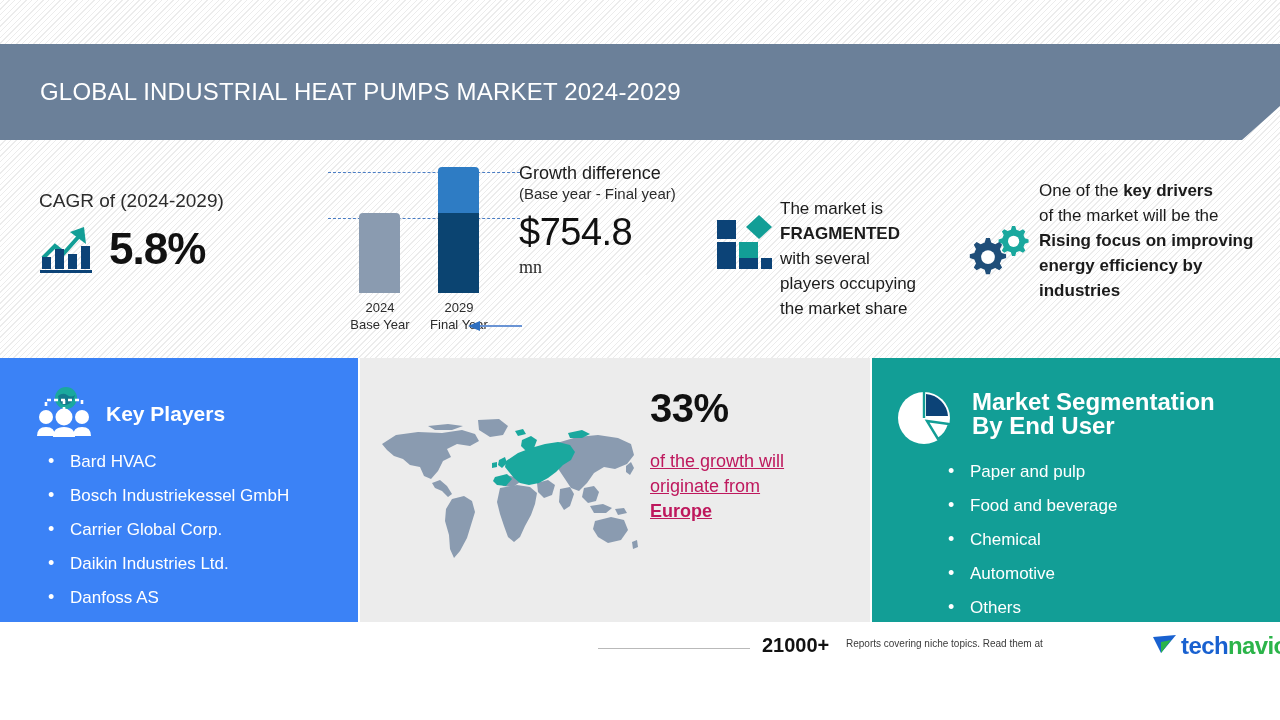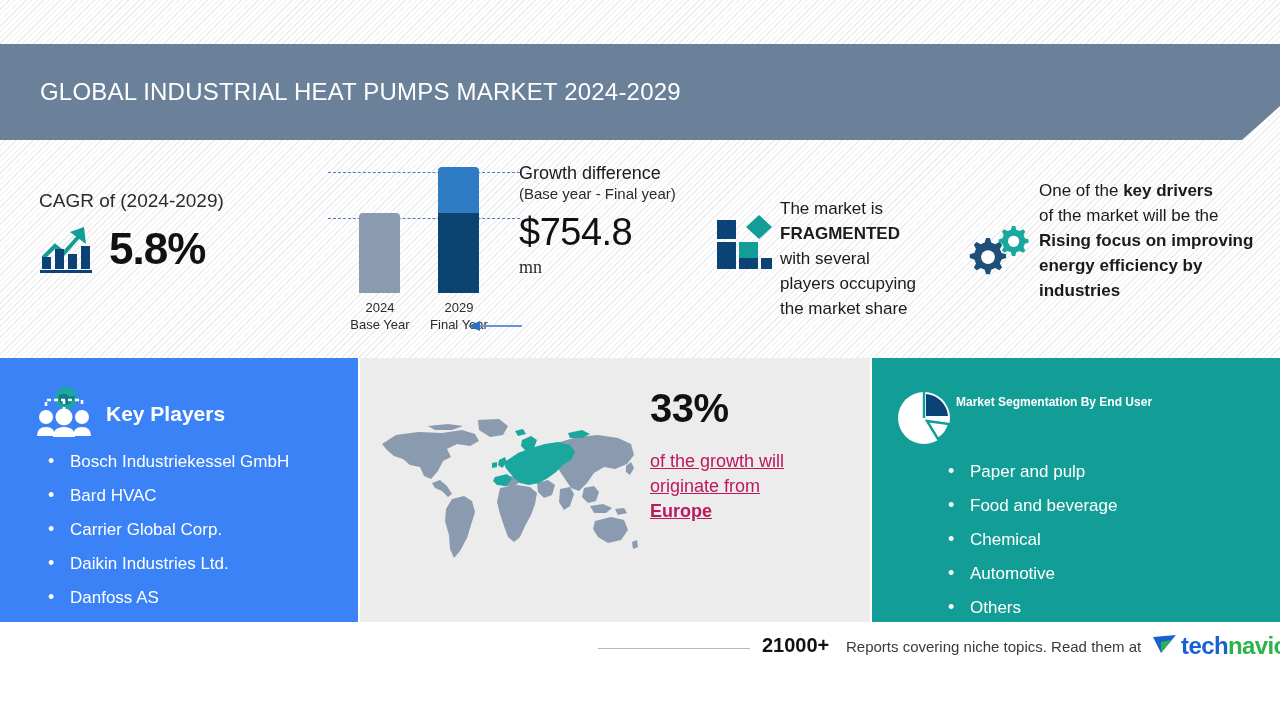--- a/index.html
+++ b/index.html
@@ -131,22 +131,22 @@
   #map-pct { font-size: 40px; font-weight: bold; color: #111111; letter-spacing: -0.5px; }
   #map-desc { font-size: 18px; line-height: 25px; color: #be185d; margin-top: 18px; text-decoration: underline; }
   #map-desc b { font-weight: bold; }
 
   #panel-segment {
     position: absolute; left: 872px; top: 358px;
     width: 408px; height: 264px; background: #129e96;
   }
   #segment-head { position: absolute; left: 24px; top: 32px; display: flex; align-items: flex-start; }
   #segment-title {
-    font-size: 12px; font-weight: bold; color: #ffffff;
-    margin-left: 4px; line-height: 24px; width: 250px;
+    font-size: 24px; font-weight: bold; color: #ffffff;
+    margin-left: 20px; line-height: 24px; width: 250px;
   }
   #seg-list { position: absolute; left: 74px; top: 104px; list-style: none; }
   #seg-list li {
     position: relative; padding-left: 24px; margin-bottom: 14px;
     font-size: 17px; color: #ffffff;
   }
   #seg-list li::before {
     content: "\2022"; position: absolute; left: 2px; top: -1px;
     font-size: 18px; color: #ffffff;
   }
@@ -156,21 +156,21 @@
   #footer-rule {
     position: absolute; left: 598px; top: 26px; width: 152px; height: 0;
     border-top: 1px solid #b9b9b9;
   }
   #footer-count {
     position: absolute; left: 762px; top: 12px;
     font-size: 20px; font-weight: bold; color: #111111;
   }
   #footer-text {
     position: absolute; left: 846px; top: 16px;
-    font-size: 15px; color: #3a3a3a;
+    font-size: 10px; color: #3a3a3a;
   }
   #footer-logo { position: absolute; left: 1152px; top: 632px; display: flex; align-items: center; }
   #logo-word { font-size: 24px; font-weight: bold; letter-spacing: -0.6px; margin-left: 3px; }
   #logo-tech { color: #1961d0; }
   #logo-navio { color: #2cb44a; }
 </style>
 </head>
 <body>
 
 <div id="root">
@@ -287,22 +287,22 @@
           <circle cx="28" cy="31" r="8.5" fill="#ffffff"></circle>
           <circle cx="46" cy="31" r="7" fill="#ffffff"></circle>
           <path d="M1,50 q0,-9 9,-9 q9,0 9,9z" fill="#ffffff"></path>
           <path d="M17,51 q0,-10 11,-10 q11,0 11,10z" fill="#ffffff"></path>
           <path d="M37,50 q0,-9 9,-9 q9,0 9,9z" fill="#ffffff"></path>
         </svg>
       </span>
       <span id="players-title">Key Players</span>
     </div>
     <ul id="players-list">
+      <li>Bard HVAC</li>
       <li>Bosch Industriekessel GmbH</li>
-      <li>Bard HVAC</li>
       <li>Carrier Global Corp.</li>
       <li>Daikin Industries Ltd.</li>
       <li>Danfoss AS</li>
     </ul>
   </div>
 
   <div id="panel-map">
     <div id="world-map">
       <svg width="270" height="150" viewBox="0 0 540 300">
         <g fill="#8a9bb0">

